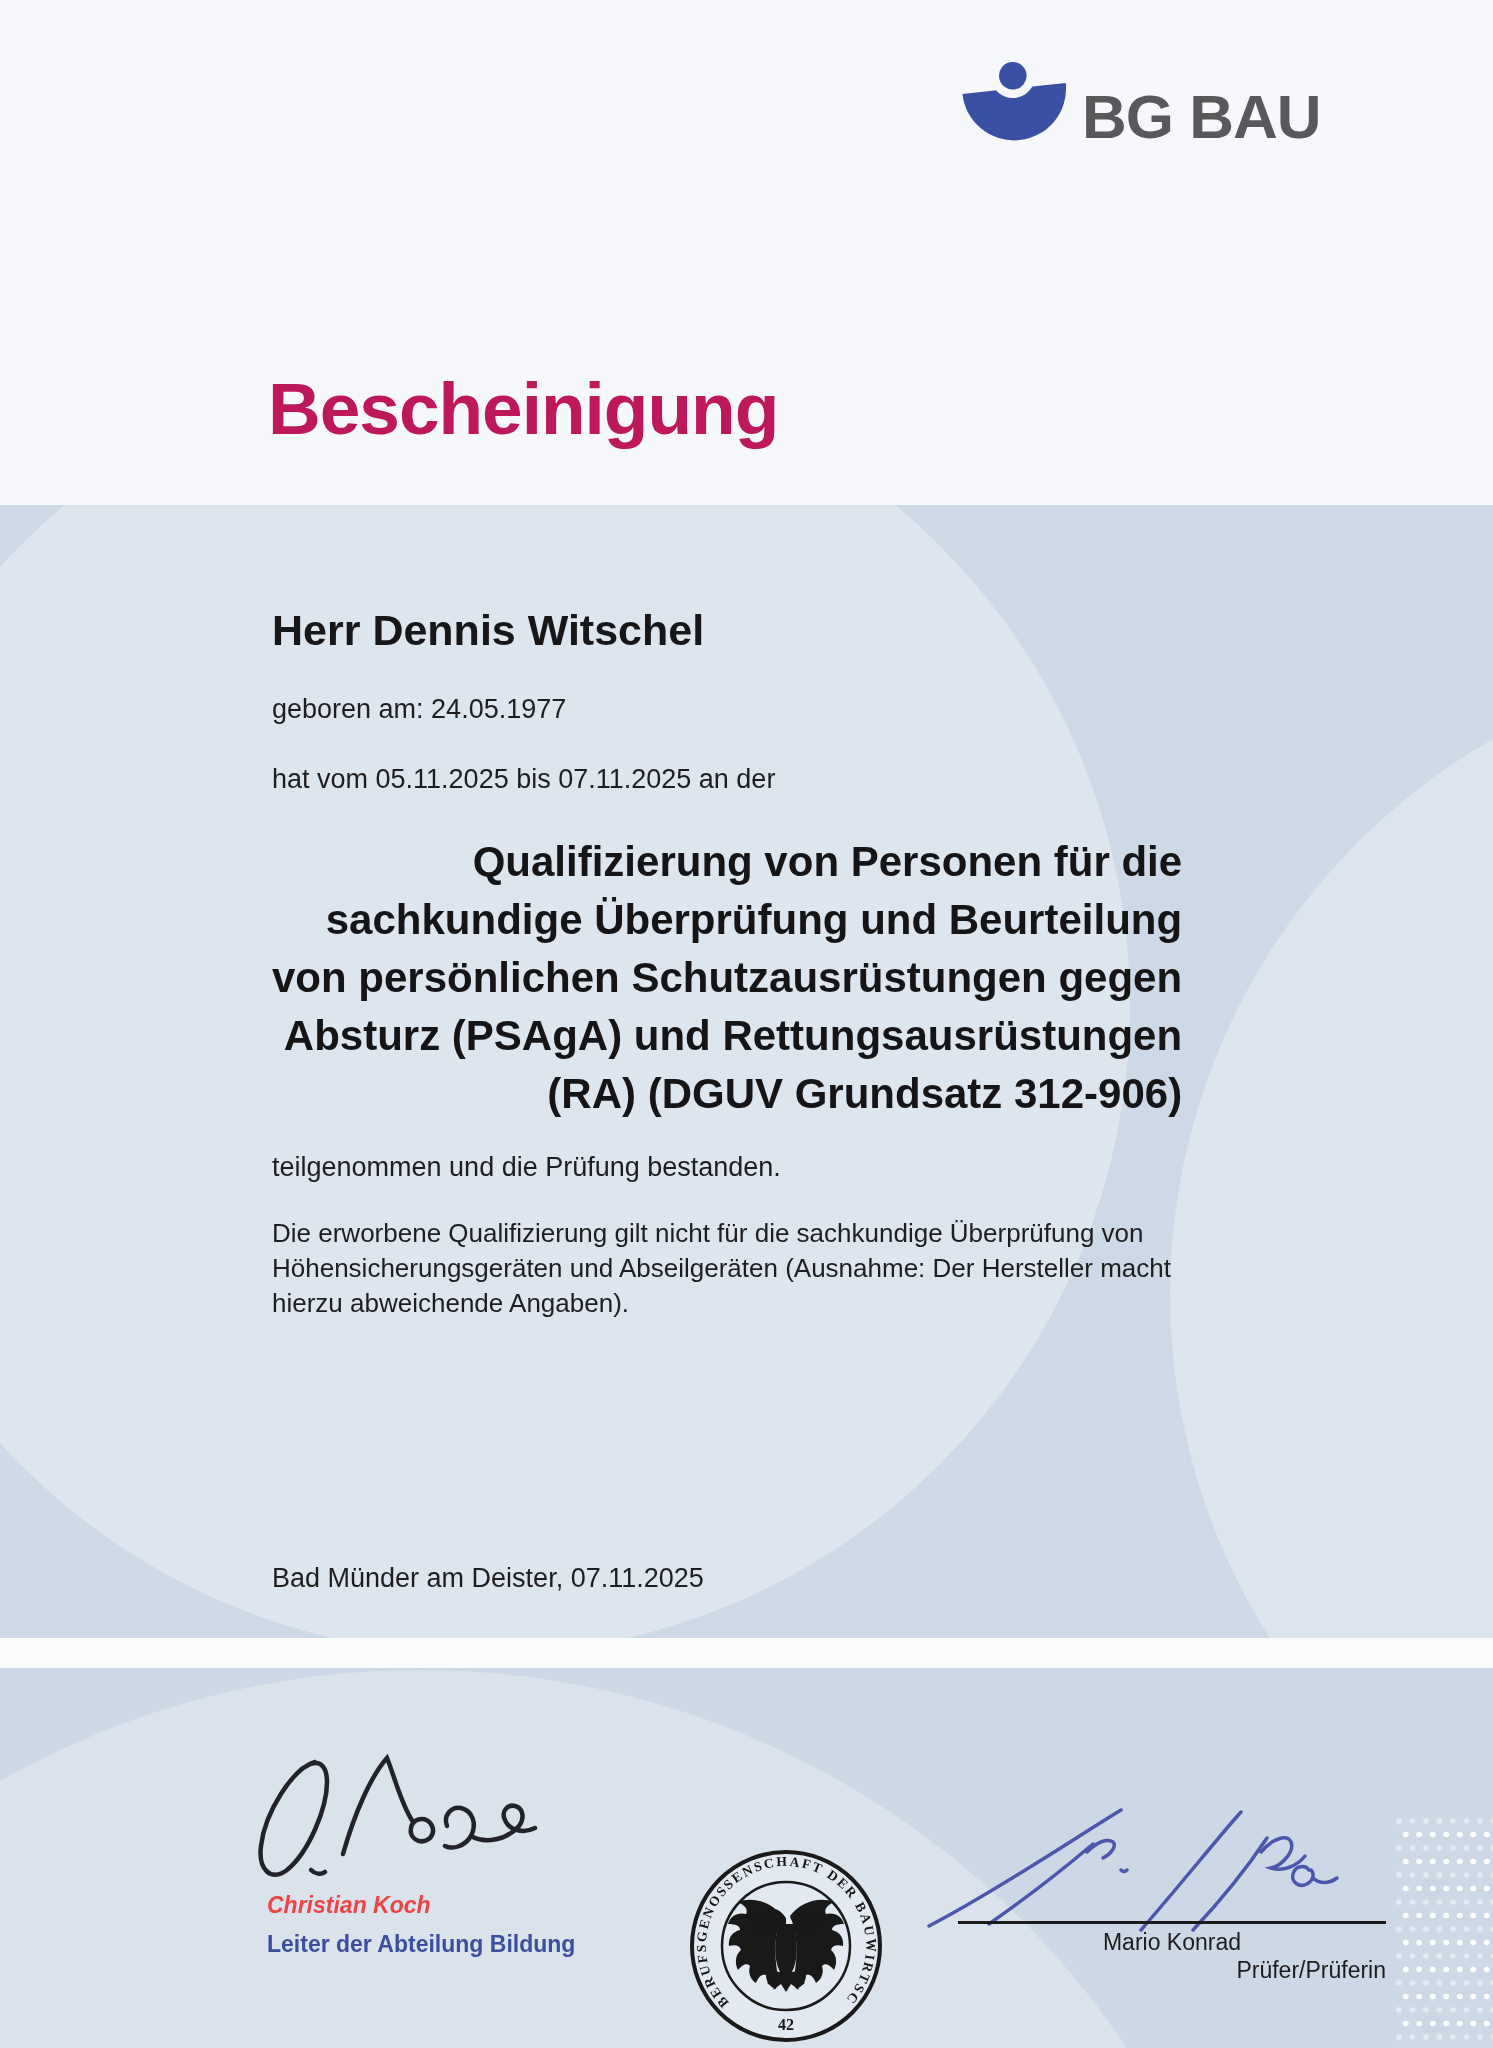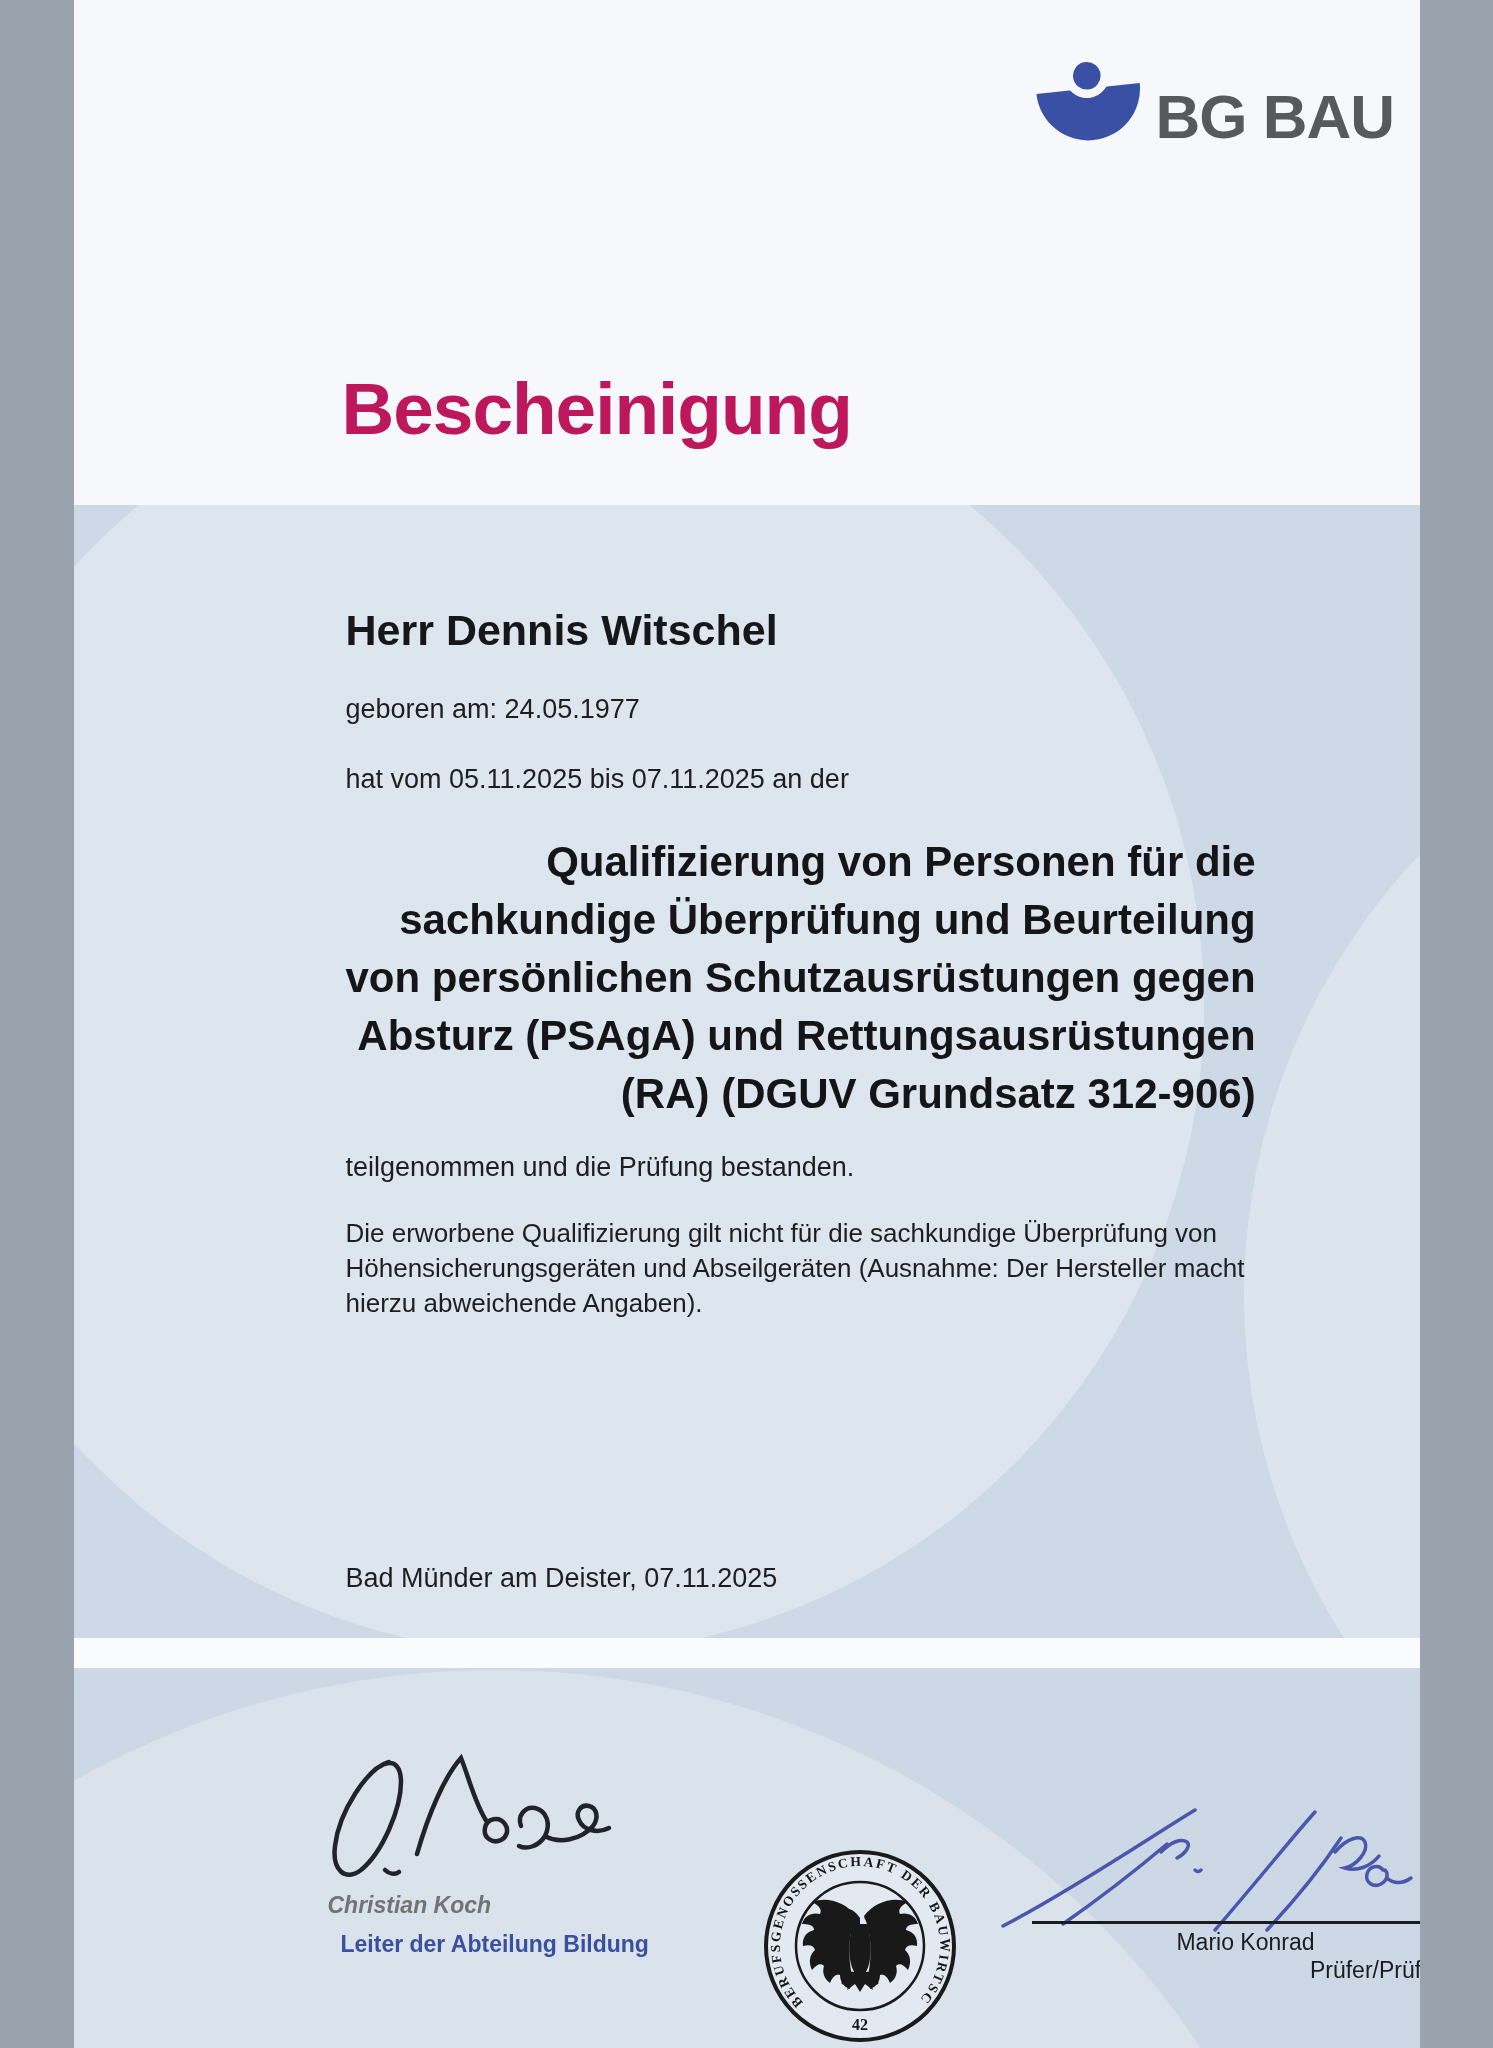--- a/index.html
+++ b/index.html
@@ -1,17 +1,17 @@
 <!DOCTYPE html>
 <html><head>
 <meta charset="utf-8">
 <style>
   html,body{margin:0;padding:0;background:#9aa3ad;}
   .page{
-    position:relative;width:1346px;height:2048px;margin:0 auto;
+    position:relative;width:1493px;height:2048px;margin:0 auto;
     font-family:"Liberation Sans","DejaVu Sans",sans-serif;
     color:#1e1e20;overflow:hidden;background:#f7f8fb;
   }
   .abs{position:absolute;}
   
   .band-top{left:0;top:0;width:1493px;height:505px;background:#f7f8fb;}
   .band-body{left:0;top:505px;width:1493px;height:1133px;background:#cdd9e6;overflow:hidden;}
   .band-strip{left:0;top:1638px;width:1493px;height:30px;background:#fafbfd;}
   .band-bottom{left:0;top:1668px;width:1493px;height:380px;background:#ccd8e5;overflow:hidden;}
   .deco-circle{position:absolute;border-radius:50%;}
@@ -37,21 +37,21 @@
   .born{left:272px;top:694px;font-size:27px;white-space:nowrap;}
   .attended{left:272px;top:764px;font-size:27px;white-space:nowrap;}
   .course{left:272px;top:833px;font-size:42px;font-weight:700;line-height:58px;color:#151518;}
   .course div{white-space:nowrap;text-align:right;}
   .result{left:272px;top:1152px;font-size:27px;white-space:nowrap;}
   .note{left:272px;top:1216px;font-size:26px;line-height:35px;}
   .note div{white-space:nowrap;}
   .place-date{left:272px;top:1563px;font-size:27px;white-space:nowrap;}
   
   .sig-left-svg{left:215px;top:1742px;}
-  .sig-left-name{left:254px;top:1892px;font-size:23px;font-weight:700;font-style:italic;color:#737373;white-space:nowrap;}
+  .sig-left-name{left:267px;top:1892px;font-size:23px;font-weight:700;font-style:italic;color:#ef4444;white-space:nowrap;}
   .sig-left-role{left:267px;top:1931px;font-size:23px;font-weight:700;color:#3b4f9f;white-space:nowrap;}
   .sig-right-svg{left:925px;top:1808px;}
   .sig-line{left:958px;top:1921px;width:428px;height:3px;background:#1b1b1d;}
   .sig-right-name{left:958px;top:1929px;width:428px;text-align:center;font-size:23px;color:#1c1c1e;}
   .sig-right-role{left:958px;top:1957px;width:428px;text-align:right;font-size:23px;color:#1c1c1e;}
   .seal{left:688px;top:1848px;}
   .seal text{font-family:"Liberation Serif","DejaVu Serif",serif;}
   .ring-text{font-size:13.6px;font-weight:700;letter-spacing:2.1px;fill:#161616;}
   .seal-num{font-size:16px;font-weight:700;fill:#161616;text-anchor:middle;}
 </style>

